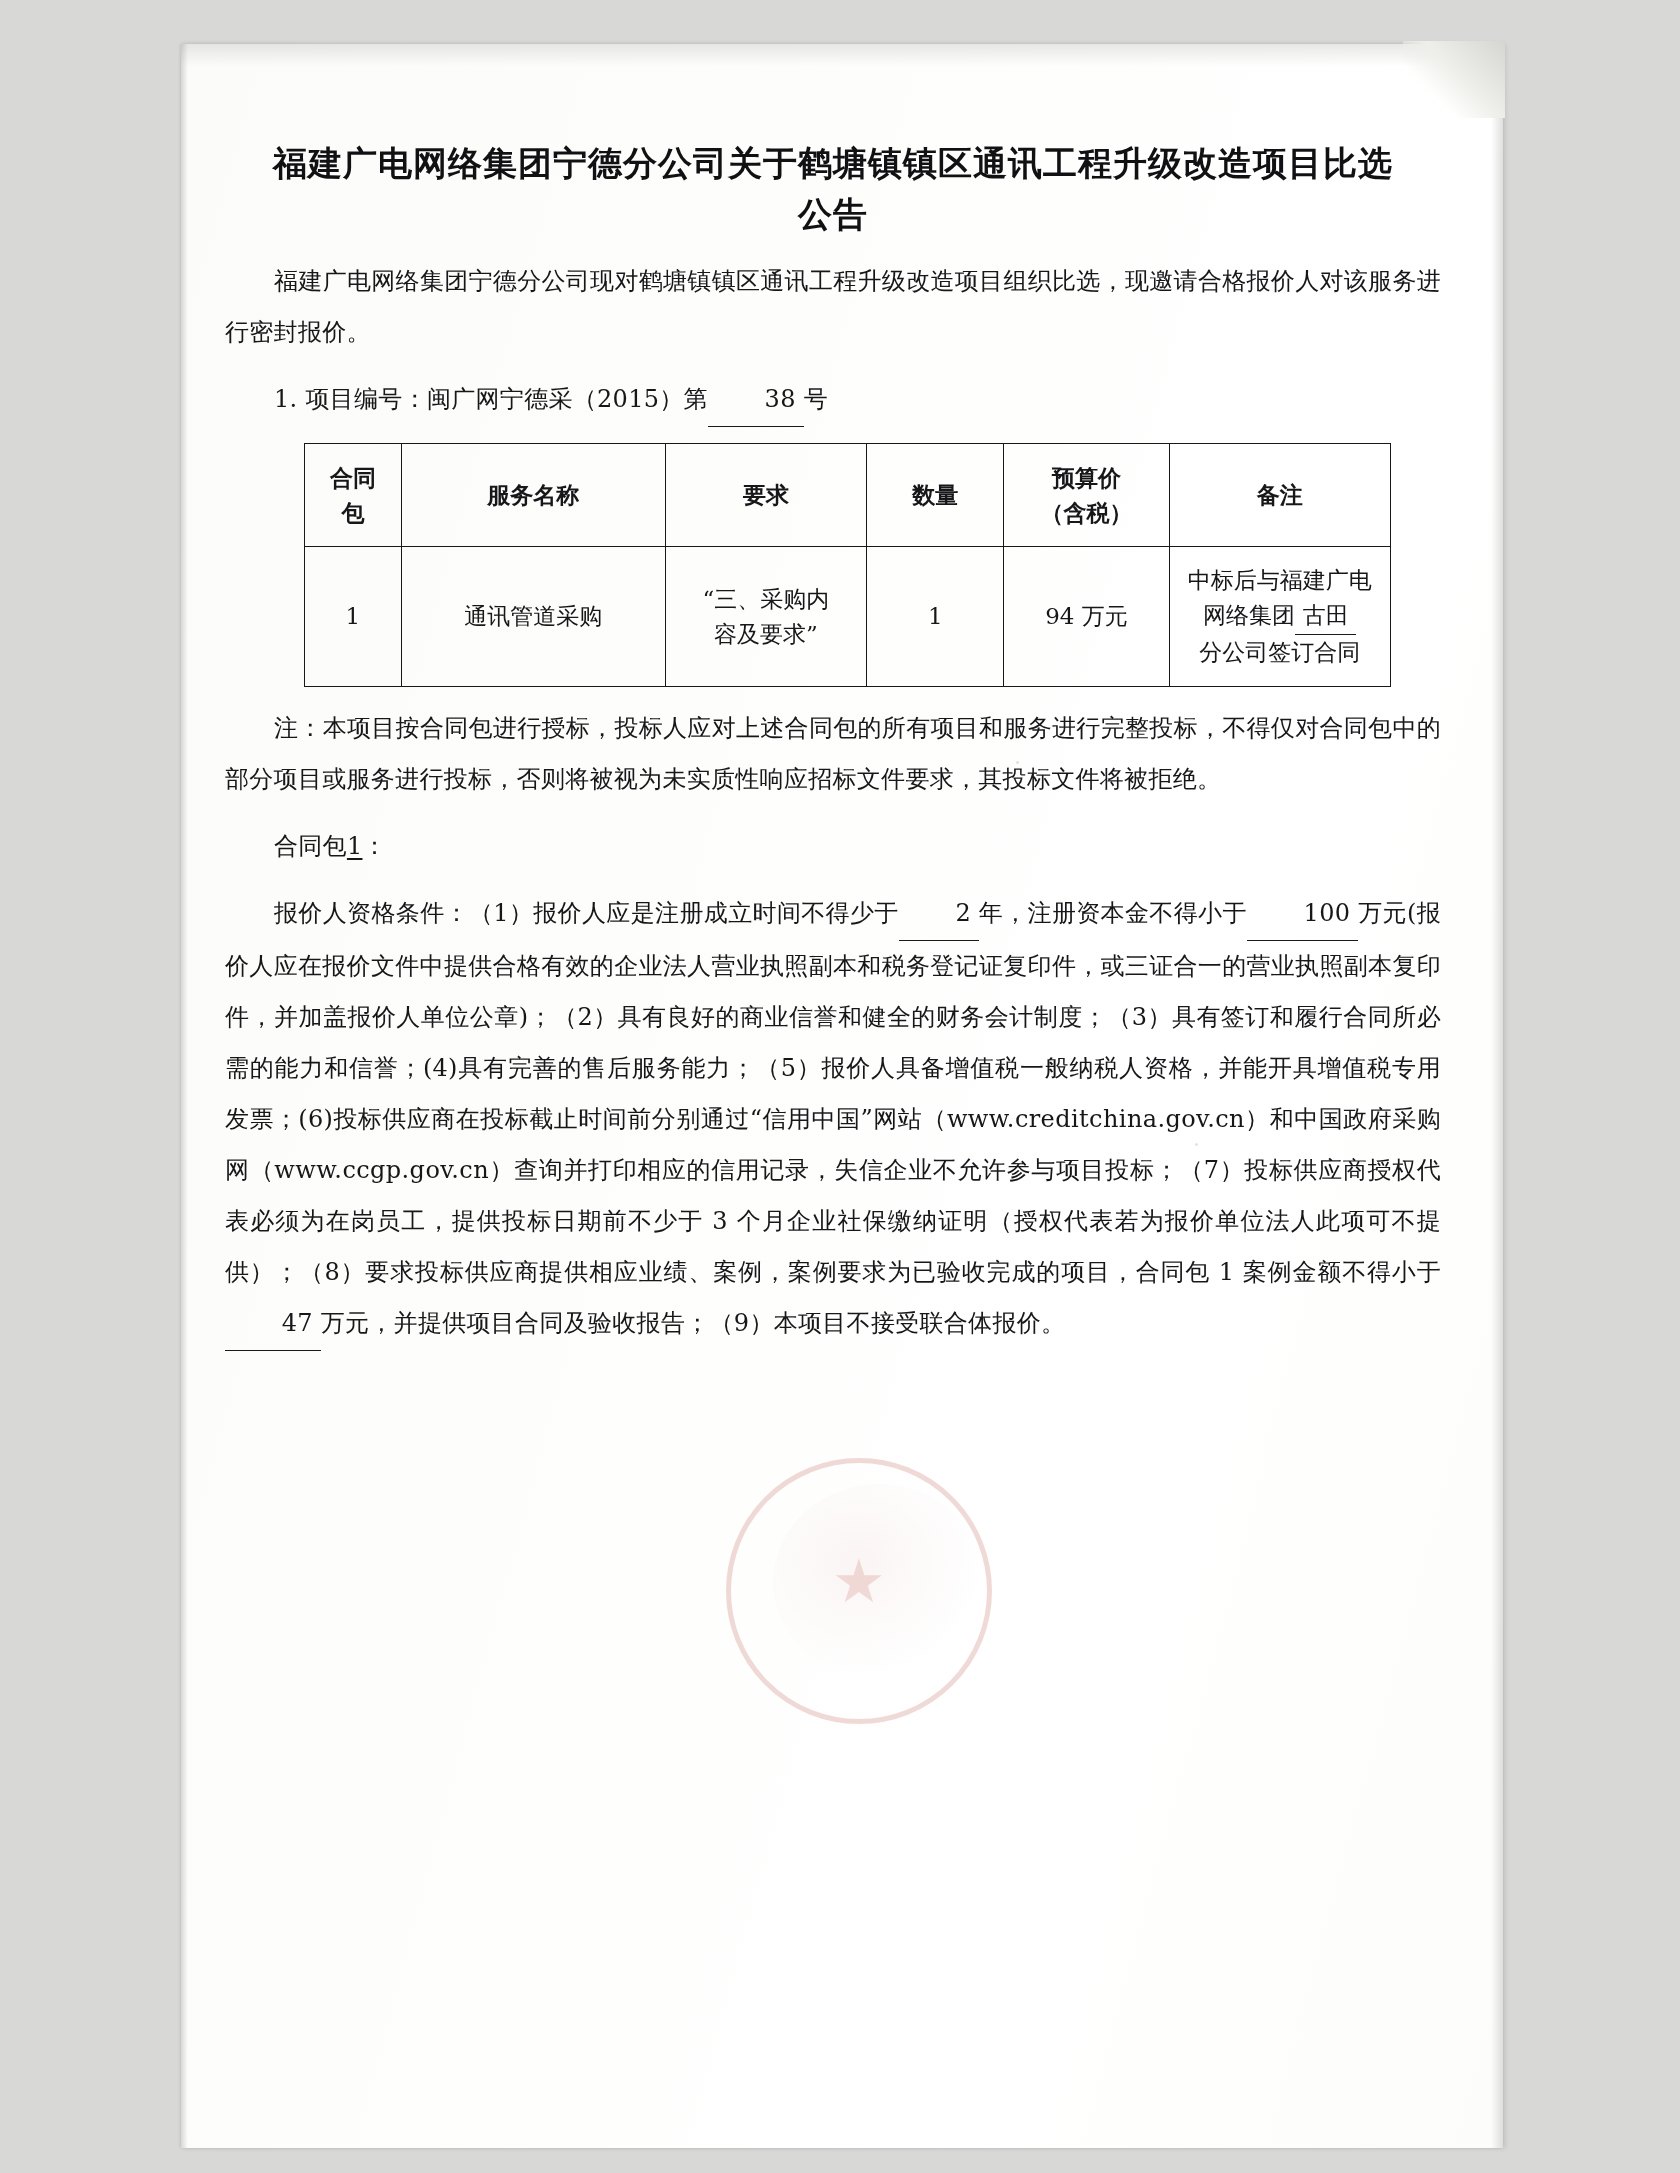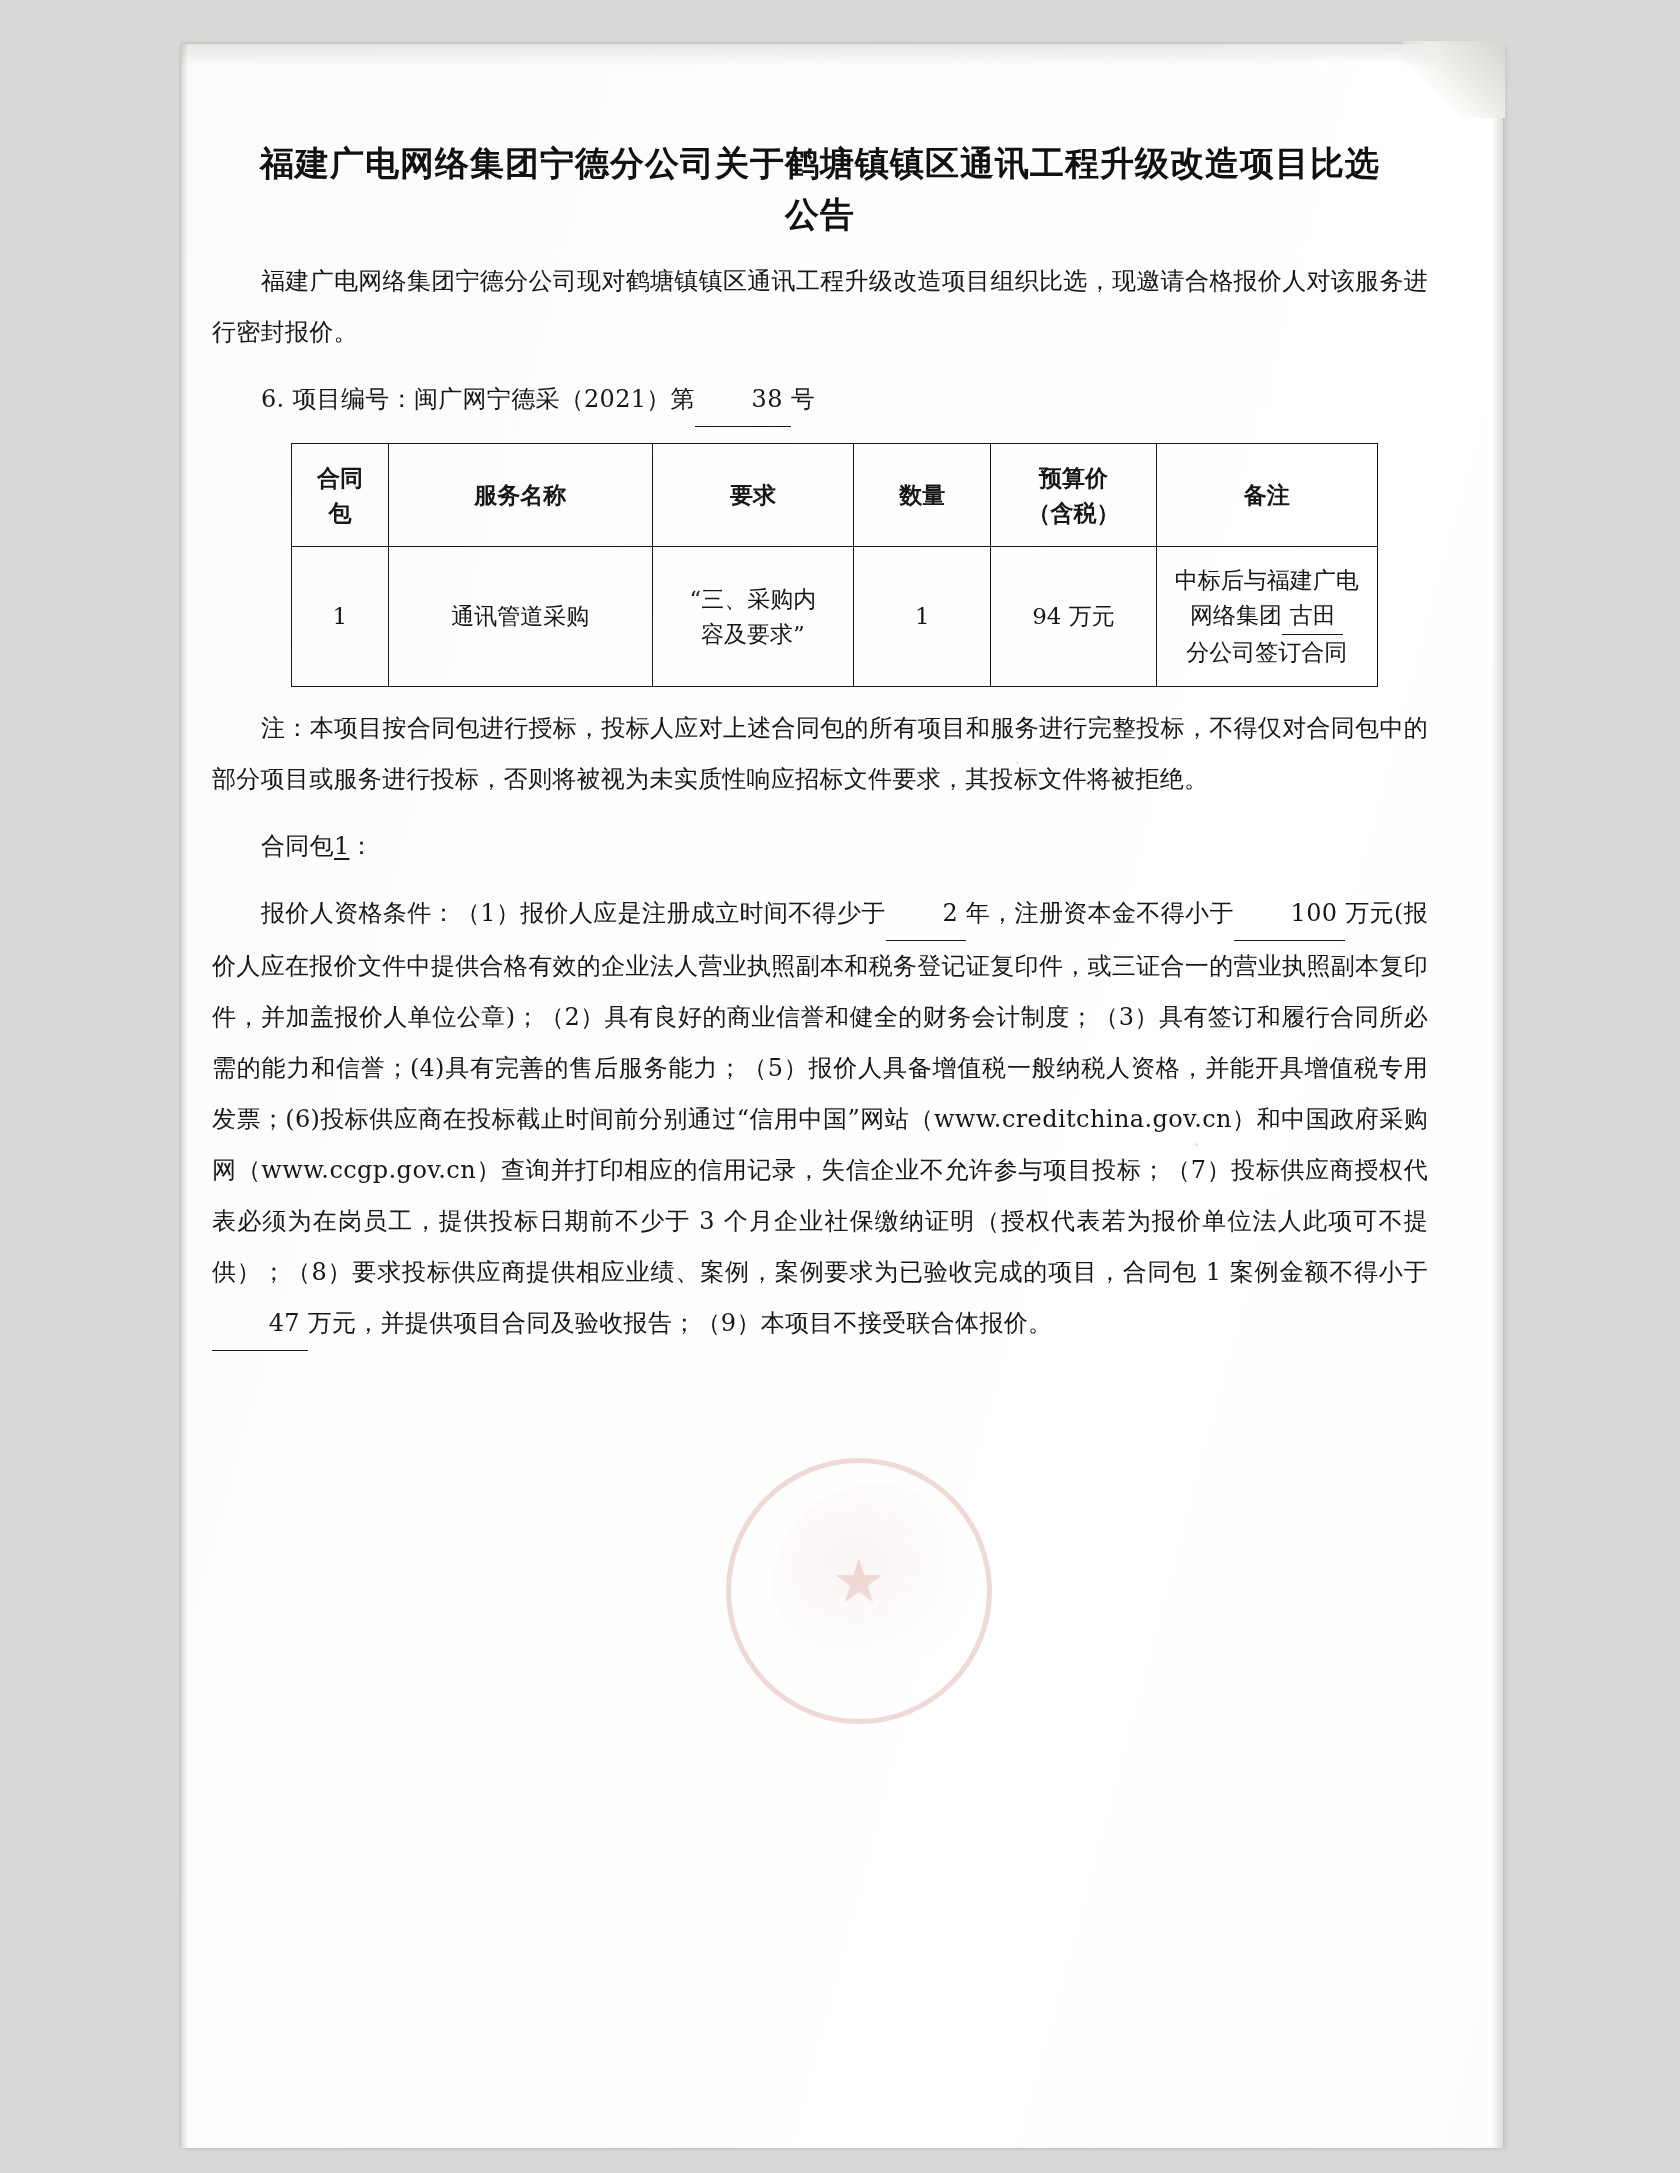--- a/index.html
+++ b/index.html
@@ -50,21 +50,21 @@
   #corner-fold {
     position: absolute;
     right: -1.7px; top: -3.4px;
     width: 102px; height: 77px;
     background: linear-gradient(225deg, #d5d5d1 0%, #eeeeea 45%, rgba(255,255,255,0) 70%);
   }
 
   
   #content {
     position: absolute;
-    left: 196px;
+    left: 209px;
     top: 102px;
     width: 1248px;
     color: #17171a;
   }
 
   .doc-title {
     font-family: "DejaVu Serif", "Liberation Serif", serif;
     font-weight: bold;
     font-size: 34px;
     line-height: 51px;
@@ -180,21 +180,21 @@
     <span class="speck" style="left:1014px; top:1099px; width:3.4px; height:3.4px;"></span>
   </div>
 
   <div id="content">
 
     <h1 class="doc-title">福建广电网络集团宁德分公司关于鹤塘镇镇区通讯工程升级改造项目比选公告</h1>
 
     <p class="body indent gap-lg">福建广电网络集团宁德分公司现对鹤塘镇镇区通讯工程升级改造项目组织比选，现邀请合格报价人对该服务进行密封报价。</p>
 
     <p class="body indent gap-sm">
-      <span>6. 项目编号：闽广网宁德采（2021）第</span><span class="fill mono">38</span><span>号</span>
+      <span>1. 项目编号：闽广网宁德采（2015）第</span><span class="fill mono">38</span><span>号</span>
     </p>
 
 
     <table class="proc">
       <thead>
         <tr>
           <th class="col-a">
             <span class="remark-line">合同</span>
             <span class="remark-line">包</span>
           </th>

